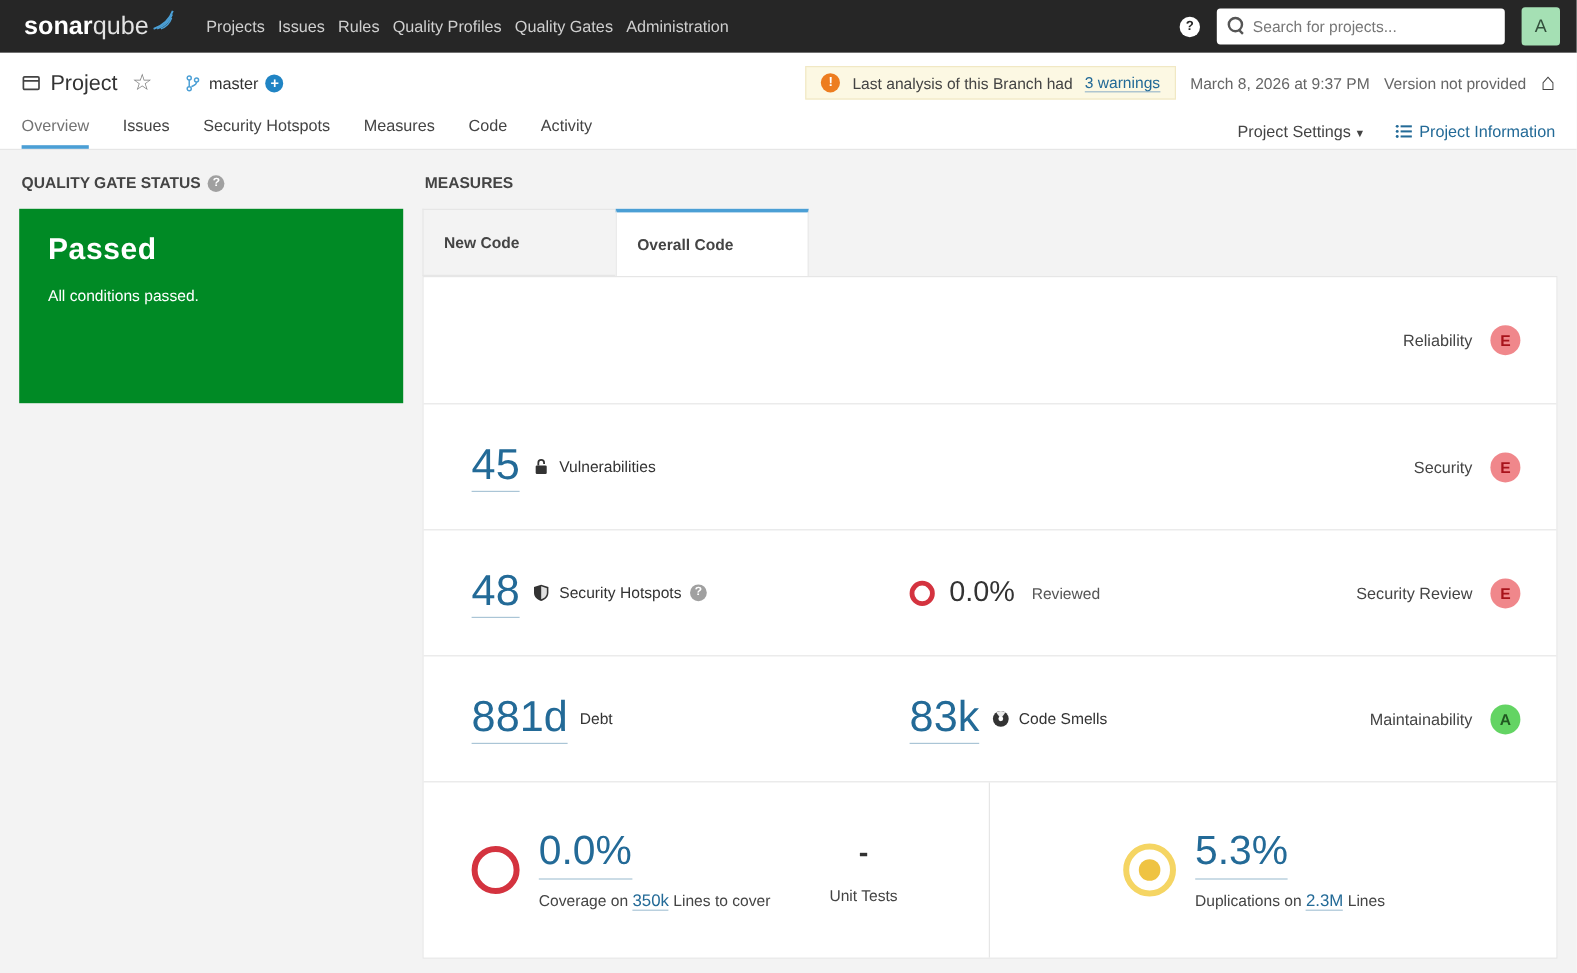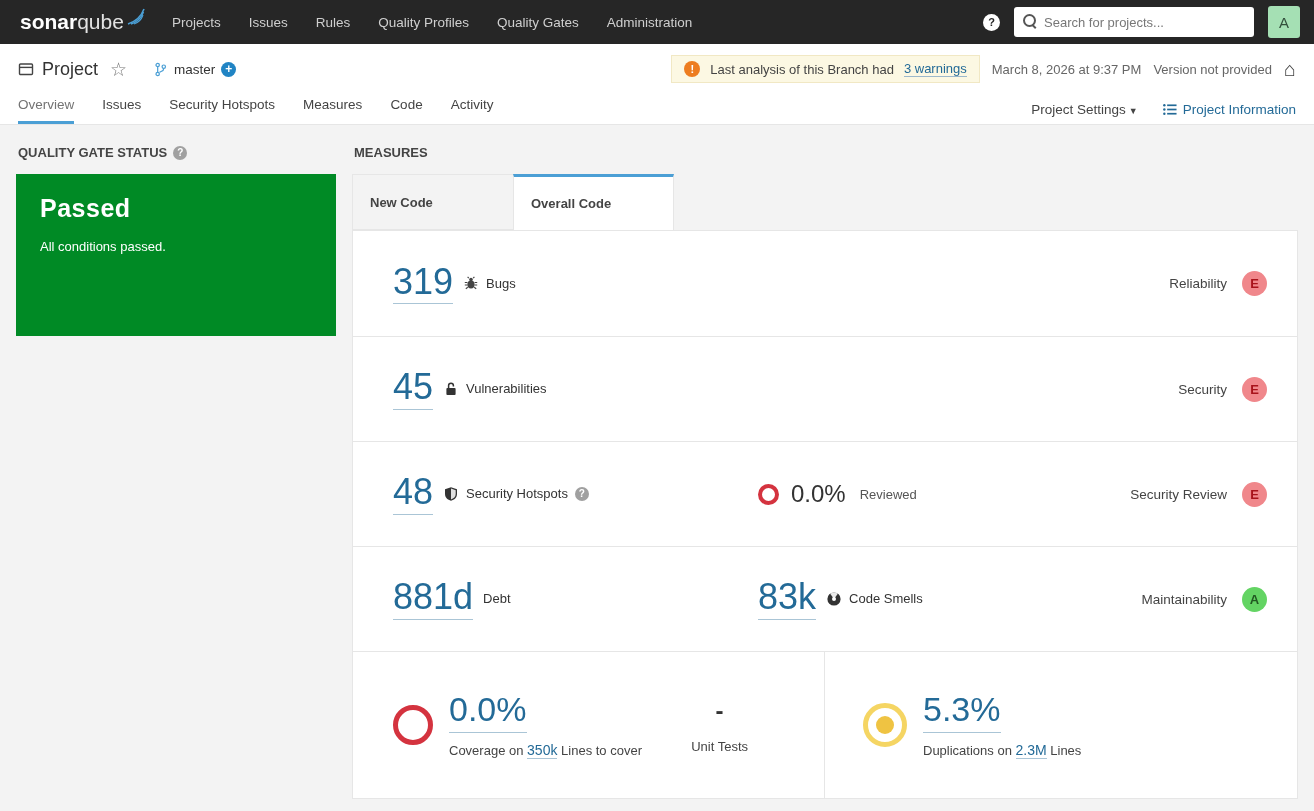--- a/index.html
+++ b/index.html
@@ -5,21 +5,21 @@
   * { margin:0; padding:0; box-sizing:border-box; }
   html,body { width:1314px; height:811px; overflow:hidden; }
   body { font-family:"Liberation Sans","DejaVu Sans",sans-serif; background:#f3f3f3; color:#444; }
 
   
   .topnav { height:44px; background:var(--nav_bg); display:flex; align-items:center; padding:0 14px 0 20px; }
   .brand { display:flex; align-items:flex-start; color:#fff; font-size:21px; margin-right:26px; cursor:pointer; }
   .brand b { font-weight:bold; }
   .brand .light { font-weight:300; color:#e3e3e3; }
   .brand svg { margin-left:2px; margin-top:-2px; }
-  .nav-links { display:flex; align-items:center; gap:28px; }
+  .nav-links { display:flex; align-items:center; gap:11px; }
   .nav-link { color:#cfcfcf; font-size:13.5px; text-decoration:none; cursor:pointer; }
   .nav-right { margin-left:auto; display:flex; align-items:center; gap:14px; }
   .help-circle { width:17px; height:17px; border-radius:50%; background:#fff; color:#262626; font-size:11px; font-weight:bold; display:flex; align-items:center; justify-content:center; cursor:pointer; }
   .searchbox { position:relative; }
   .searchbox input { width:240px; height:30px; border:none; border-radius:3px; padding:0 8px 0 30px; font-size:13px; color:#333; outline:none; background:#fff; }
   .searchbox input::placeholder { color:#777; }
   .mag { position:absolute; left:9px; top:7px; width:11px; height:11px; }
   .mag::before { content:""; position:absolute; width:9px; height:9px; border:2px solid #555; border-radius:50%; }
   .mag::after { content:""; position:absolute; width:2px; height:5px; background:#555; left:10px; top:10px; transform:rotate(-45deg); }
   .avatar { width:32px; height:32px; border-radius:3px; background:var(--avatar_bg); color:#33503c; font-size:15px; display:flex; align-items:center; justify-content:center; cursor:pointer; }
@@ -73,21 +73,21 @@
   .rating { width:25px; height:25px; border-radius:50%; font-size:13px; font-weight:bold; display:flex; align-items:center; justify-content:center; }
   .rating.E { background:var(--rating_e_bg); color:var(--rating_e_text); }
   .rating.A { background:var(--rating_a_bg); color:var(--rating_a_text); }
   .ring-sm { width:21px; height:21px; border-radius:50%; border:4px solid var(--ring_red); }
   .mid-val { font-size:24px; color:#333; margin-left:12px; }
   .mid-label { font-size:13px; color:#555; margin-left:14px; }
 
   .m-bottom { display:flex; height:147px; }
   .b-cell { display:flex; align-items:center; }
   .b-cell.cov { width:471px; flex:0 0 471px; padding:0 76px 0 40px; justify-content:space-between; }
-  .b-cell.dup { flex:1; border-left:1px solid #e6e6e6; padding:0 70px 0 38px; justify-content:space-between; }
+  .b-cell.dup { flex:1; border-left:1px solid #e6e6e6; padding:0 70px 0 38px; justify-content:center; }
   .ring-lg { width:40px; height:40px; border-radius:50%; border:5px solid var(--ring_red); flex:0 0 40px; }
   .donut { width:44px; height:44px; border-radius:50%; border:5px solid var(--ring_yellow); flex:0 0 44px; display:flex; align-items:center; justify-content:center; }
   .donut::after { content:""; width:18px; height:18px; border-radius:50%; background:var(--ring_yellow_dot); }
   .b-main { display:flex; align-items:center; gap:16px; }
   .b-col { display:flex; flex-direction:column; }
   .b-val { font-size:34px; color:var(--link_blue); text-decoration:none; border-bottom:1px solid #aac5d6; padding-bottom:4px; align-self:flex-start; line-height:1.05; cursor:pointer; }
   .b-caption { font-size:13px; color:#444; margin-top:9px; white-space:nowrap; }
   .inline-link { color:var(--link_blue); font-size:14px; text-decoration:none; border-bottom:1px solid #aac5d6; cursor:pointer; }
   .b-sub { display:flex; flex-direction:column; align-items:center; }
   .b-sub .dash { font-size:24px; font-weight:bold; color:#333; }
@@ -203,31 +203,20 @@
       </div>
 
     <div class="m-tabs">
       <div class="m-tab inactive">New Code</div>
       <div class="m-tab active">Overall Code</div>
     </div>
 
     <div class="panel">
 
       <div class="m-row">
-        <div class="m-cell">
-          <a class="big-num">319</a>
-          <span class="m-label">
-            <svg class="icon16" viewBox="0 0 16 16">
-              <ellipse cx="8" cy="9.5" rx="3.6" ry="4" fill="#444"></ellipse>
-              <circle cx="8" cy="4.6" r="1.8" fill="#444"></circle>
-              <path d="M5.8 3.2 L4.6 1.8 M10.2 3.2 L11.4 1.8 M4.4 7.5 H1.8 M4.4 10 H1.8 M4.8 12.2 L2.8 13.8 M11.6 7.5 H14.2 M11.6 10 H14.2 M11.2 12.2 L13.2 13.8" stroke="#444" stroke-width="1.1" fill="none"></path>
-            </svg>
-            <span>Bugs</span>
-          </span>
-        </div>
         <div class="m-right">
           <span class="domain-label">Reliability</span>
           <span class="rating E">E</span>
         </div>
       </div>
 
       <div class="m-row">
         <div class="m-cell">
           <a class="big-num">45</a>
           <span class="m-label">

